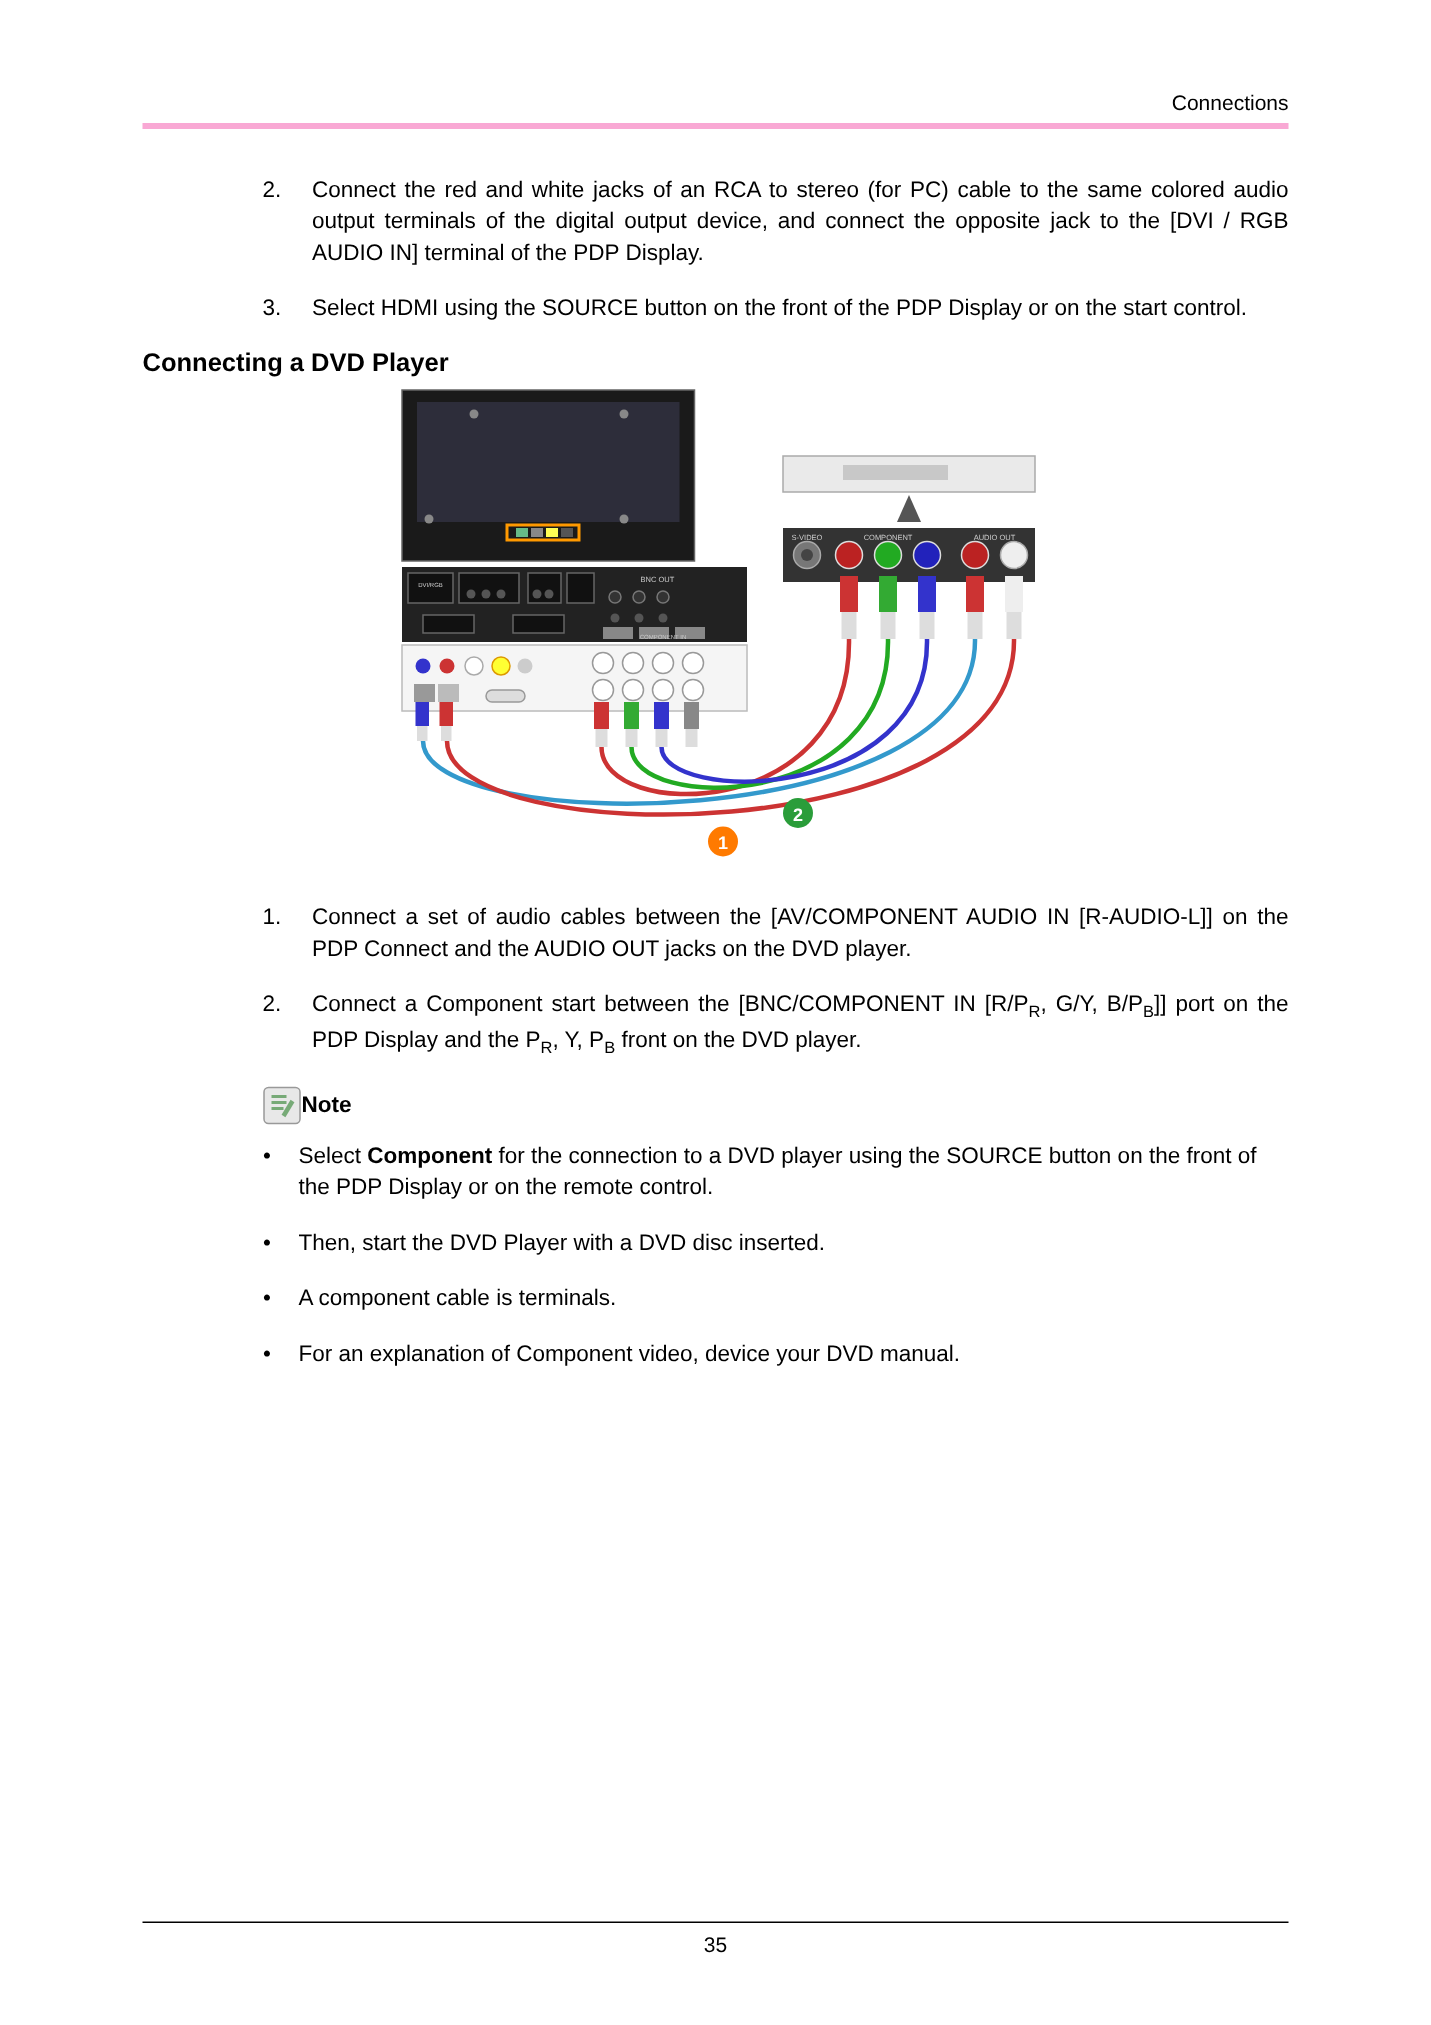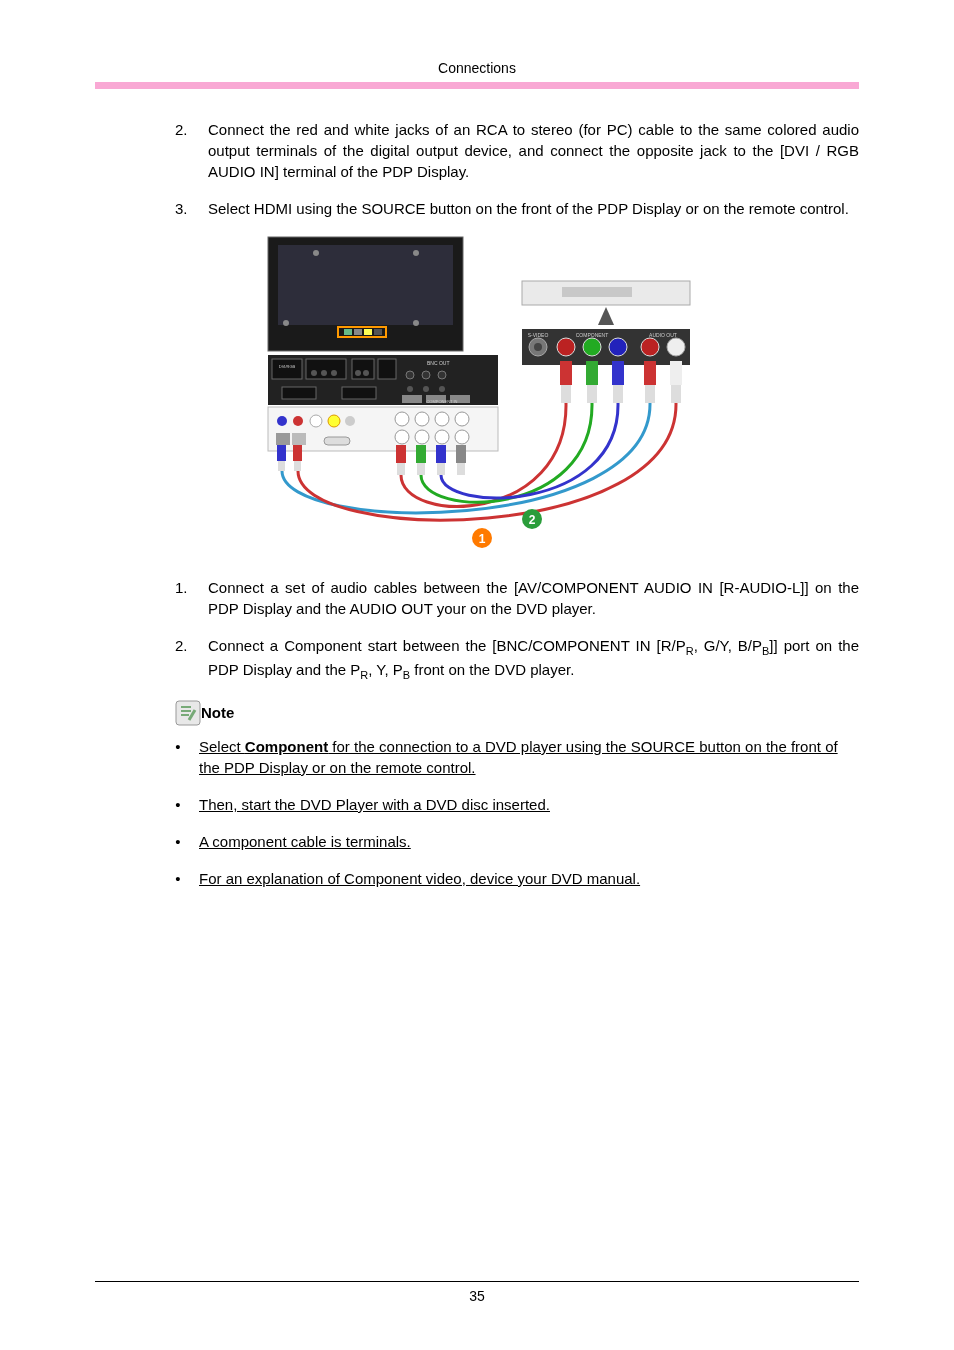--- a/index.html
+++ b/index.html
@@ -10,24 +10,24 @@
     color: #000;
   }
   .page {
     width: 954px;
     height: 1350px;
     position: relative;
     box-sizing: border-box;
     padding: 60px 95px 40px 95px;
   }
   .header {
-    text-align: center;
+    text-align: right;
     font-size: 14px;
     padding-bottom: 6px;
-    border-bottom: 7px solid #f9a8d4;
+    border-bottom: 4px solid #f9a8d4;
     margin-bottom: 30px;
   }
   .content {
     padding-left: 80px;
   }
   .num-item {
     display: flex;
     margin-bottom: 16px;
     font-size: 15px;
     line-height: 1.4;
@@ -66,21 +66,21 @@
     gap: 18px;
     font-size: 15px;
     line-height: 1.4;
     margin-bottom: 16px;
   }
   .bullet .dot {
     width: 6px;
     flex-shrink: 0;
     text-align: center;
   }
-  .bullet .txt { flex: 1; text-decoration: underline; }
+  .bullet .txt { flex: 1; }
   .sub { font-size: 11px; vertical-align: sub; }
   .footer {
     position: absolute;
     left: 95px;
     right: 95px;
     bottom: 46px;
     text-align: center;
     border-top: 1px solid #000;
     padding-top: 6px;
     font-size: 14px;
@@ -92,24 +92,25 @@
 <div class="page">
   <div class="header">Connections</div>
 
   <div class="content">
     <div class="num-item">
       <div class="num">2.</div>
       <div class="txt">Connect the red and white jacks of an RCA to stereo (for PC) cable to the same colored audio output terminals of the digital output device, and connect the opposite jack to the [DVI / RGB AUDIO IN] terminal of the PDP Display.</div>
     </div>
     <div class="num-item">
       <div class="num">3.</div>
-      <div class="txt">Select HDMI using the SOURCE button on the front of the PDP Display or on the remote control.</div>
+      <div class="txt">Select HDMI using the SOURCE button on the front of the PDP Display or on the start control.</div>
     </div>
   </div>
 
+  <div class="section-title">Connecting a DVD Player</div>
 
   <div class="figure">
     <svg width="430" height="320" viewBox="0 0 430 320">
 
       <rect x="6" y="2" width="195" height="114" fill="#1a1a1a" stroke="#666"></rect>
       <rect x="16" y="10" width="175" height="80" fill="#2d2d3a"></rect>
       <circle cx="54" cy="18" r="3" fill="#888"></circle>
       <circle cx="154" cy="18" r="3" fill="#888"></circle>
       <circle cx="24" cy="88" r="3" fill="#888"></circle>
       <circle cx="154" cy="88" r="3" fill="#888"></circle>
@@ -223,21 +224,21 @@
       <circle cx="220" cy="303" r="10" fill="#ff7a00"></circle>
       <text x="220" y="308" font-size="12" font-weight="bold" fill="#fff" text-anchor="middle">1</text>
       <circle cx="270" cy="284" r="10" fill="#2a9d3a"></circle>
       <text x="270" y="289" font-size="12" font-weight="bold" fill="#fff" text-anchor="middle">2</text>
     </svg>
   </div>
 
   <div class="content">
     <div class="num-item">
       <div class="num">1.</div>
-      <div class="txt">Connect a set of audio cables between the [AV/COMPONENT AUDIO IN [R-AUDIO-L]] on the PDP Display and the AUDIO OUT your on the DVD player.</div>
+      <div class="txt">Connect a set of audio cables between the [AV/COMPONENT AUDIO IN [R-AUDIO-L]] on the PDP Connect and the AUDIO OUT jacks on the DVD player.</div>
     </div>
     <div class="num-item">
       <div class="num">2.</div>
       <div class="txt">
         <span>Connect a Component start between the [BNC/COMPONENT IN [R/P</span><span class="sub">R</span><span>, G/Y, B/P</span><span class="sub">B</span><span>]] port on the PDP Display and the P</span><span class="sub">R</span><span>, Y, P</span><span class="sub">B</span><span> front on the DVD player.</span>
       </div>
     </div>
 
     <div class="note-head">
       <svg width="26" height="26" viewBox="0 0 26 26">

